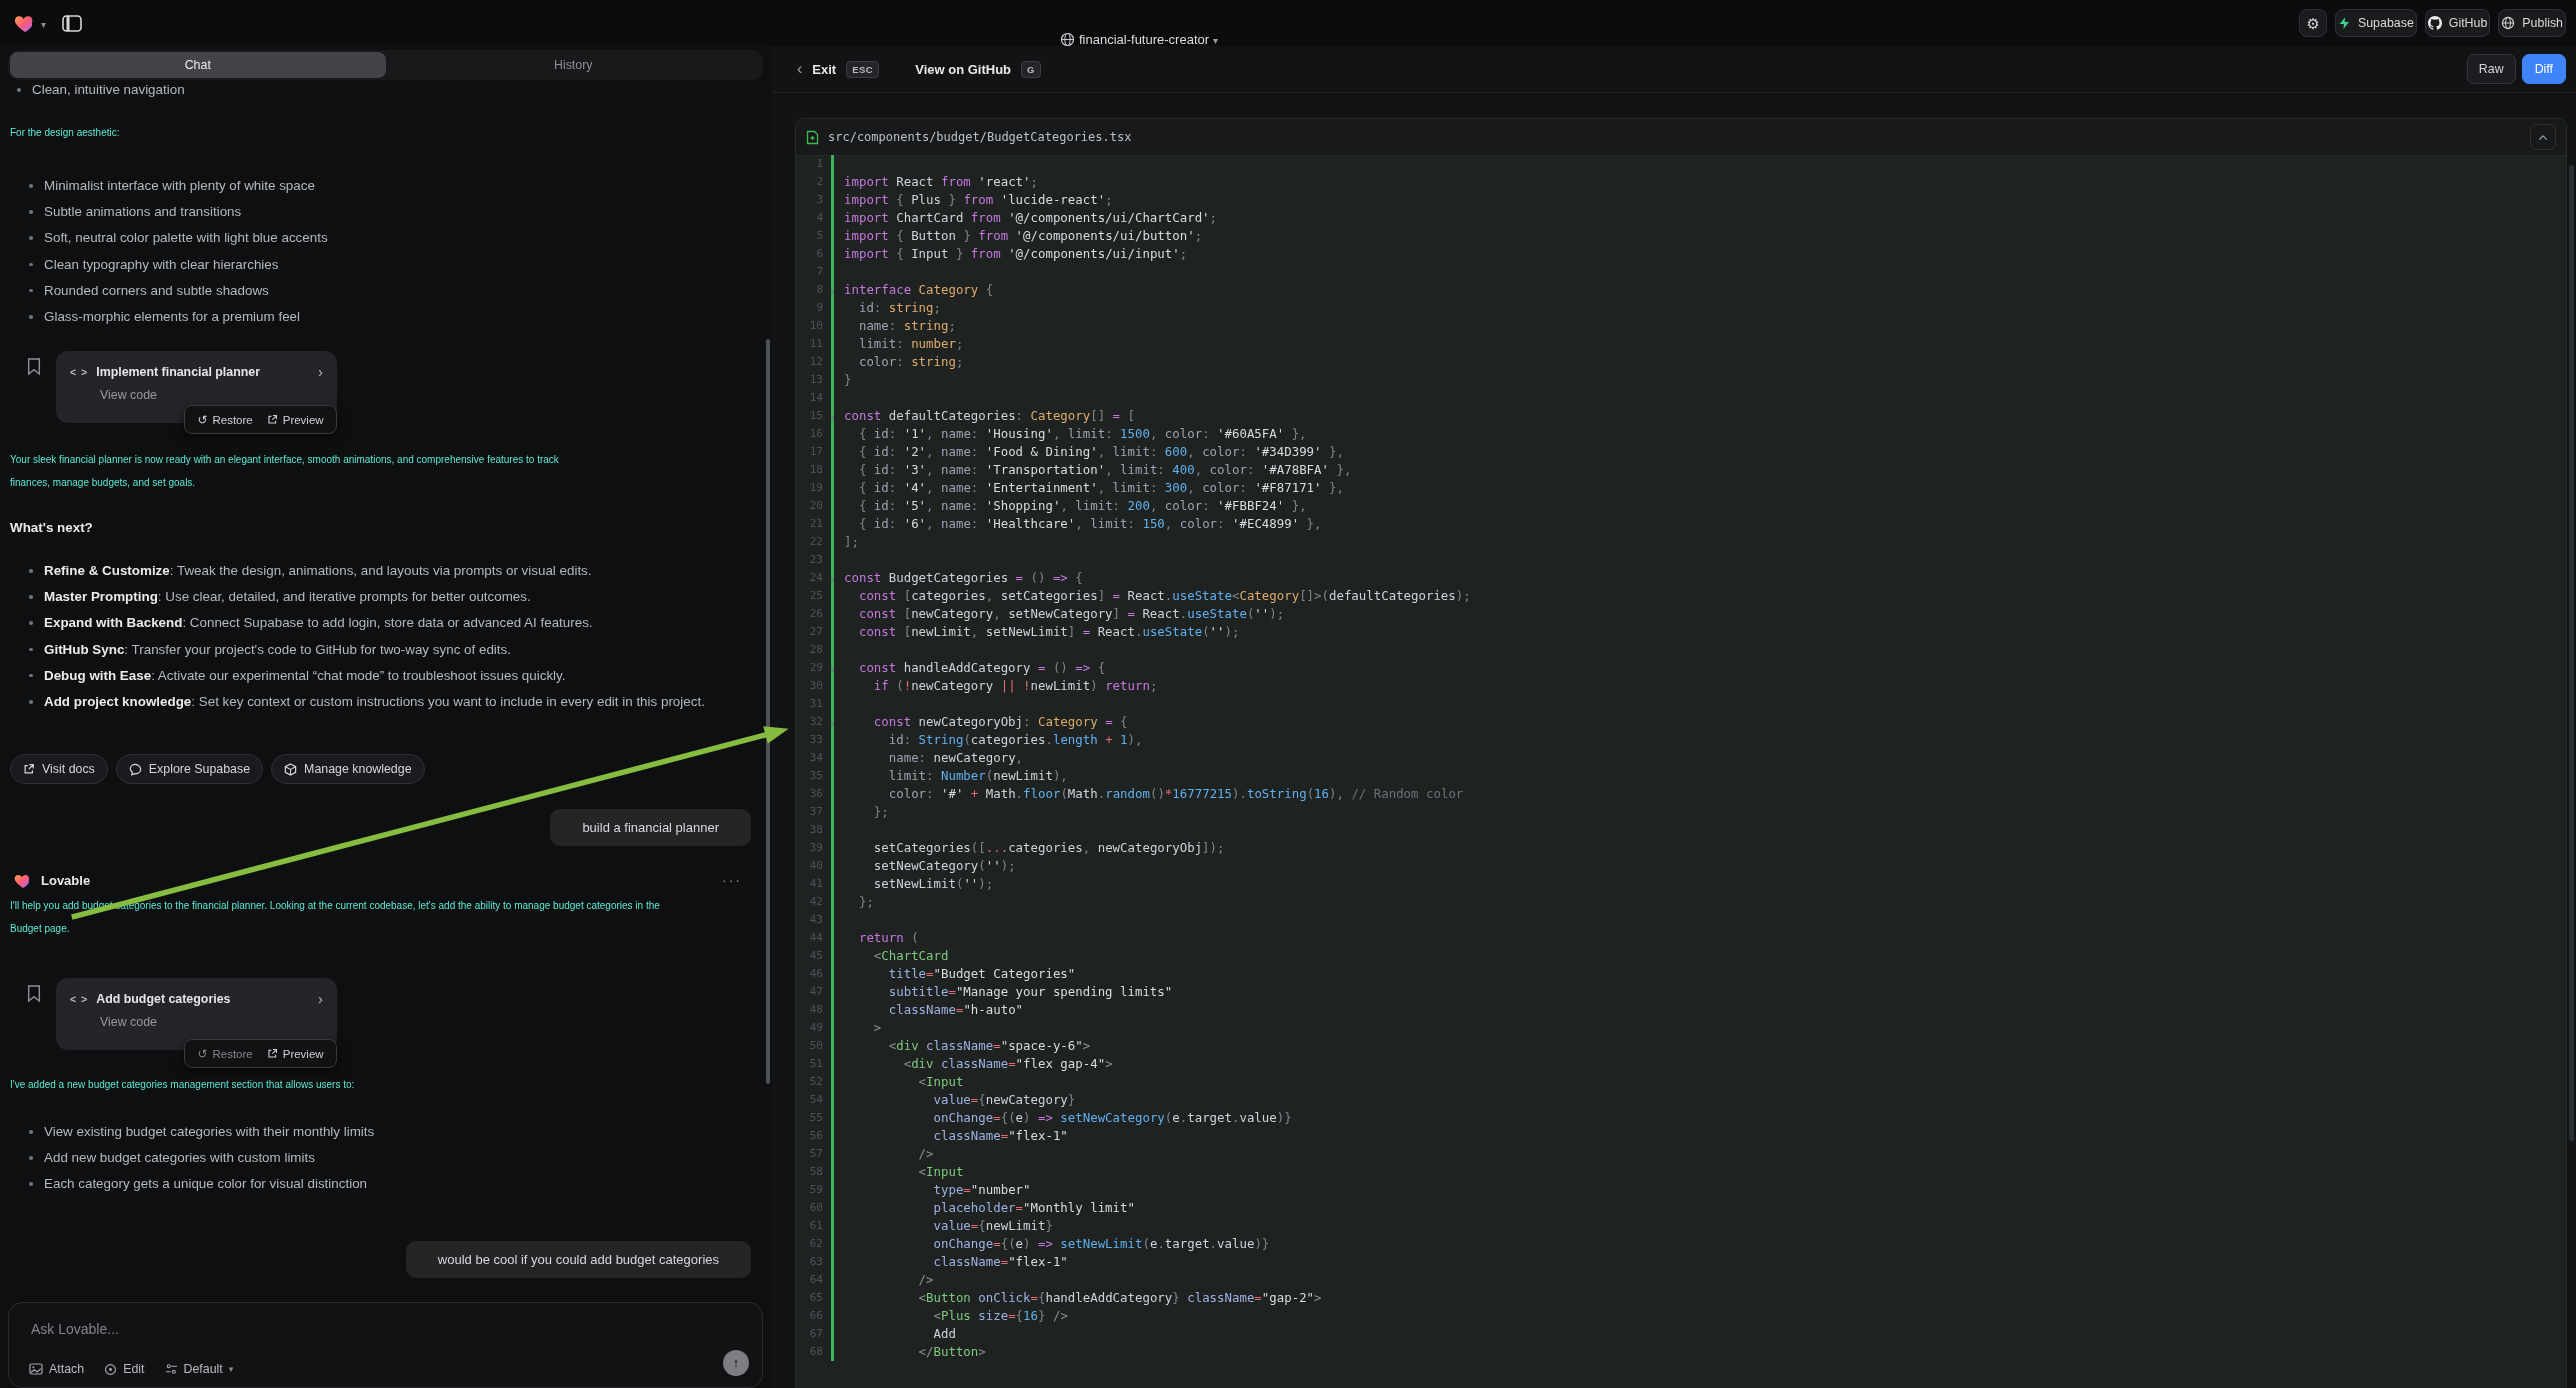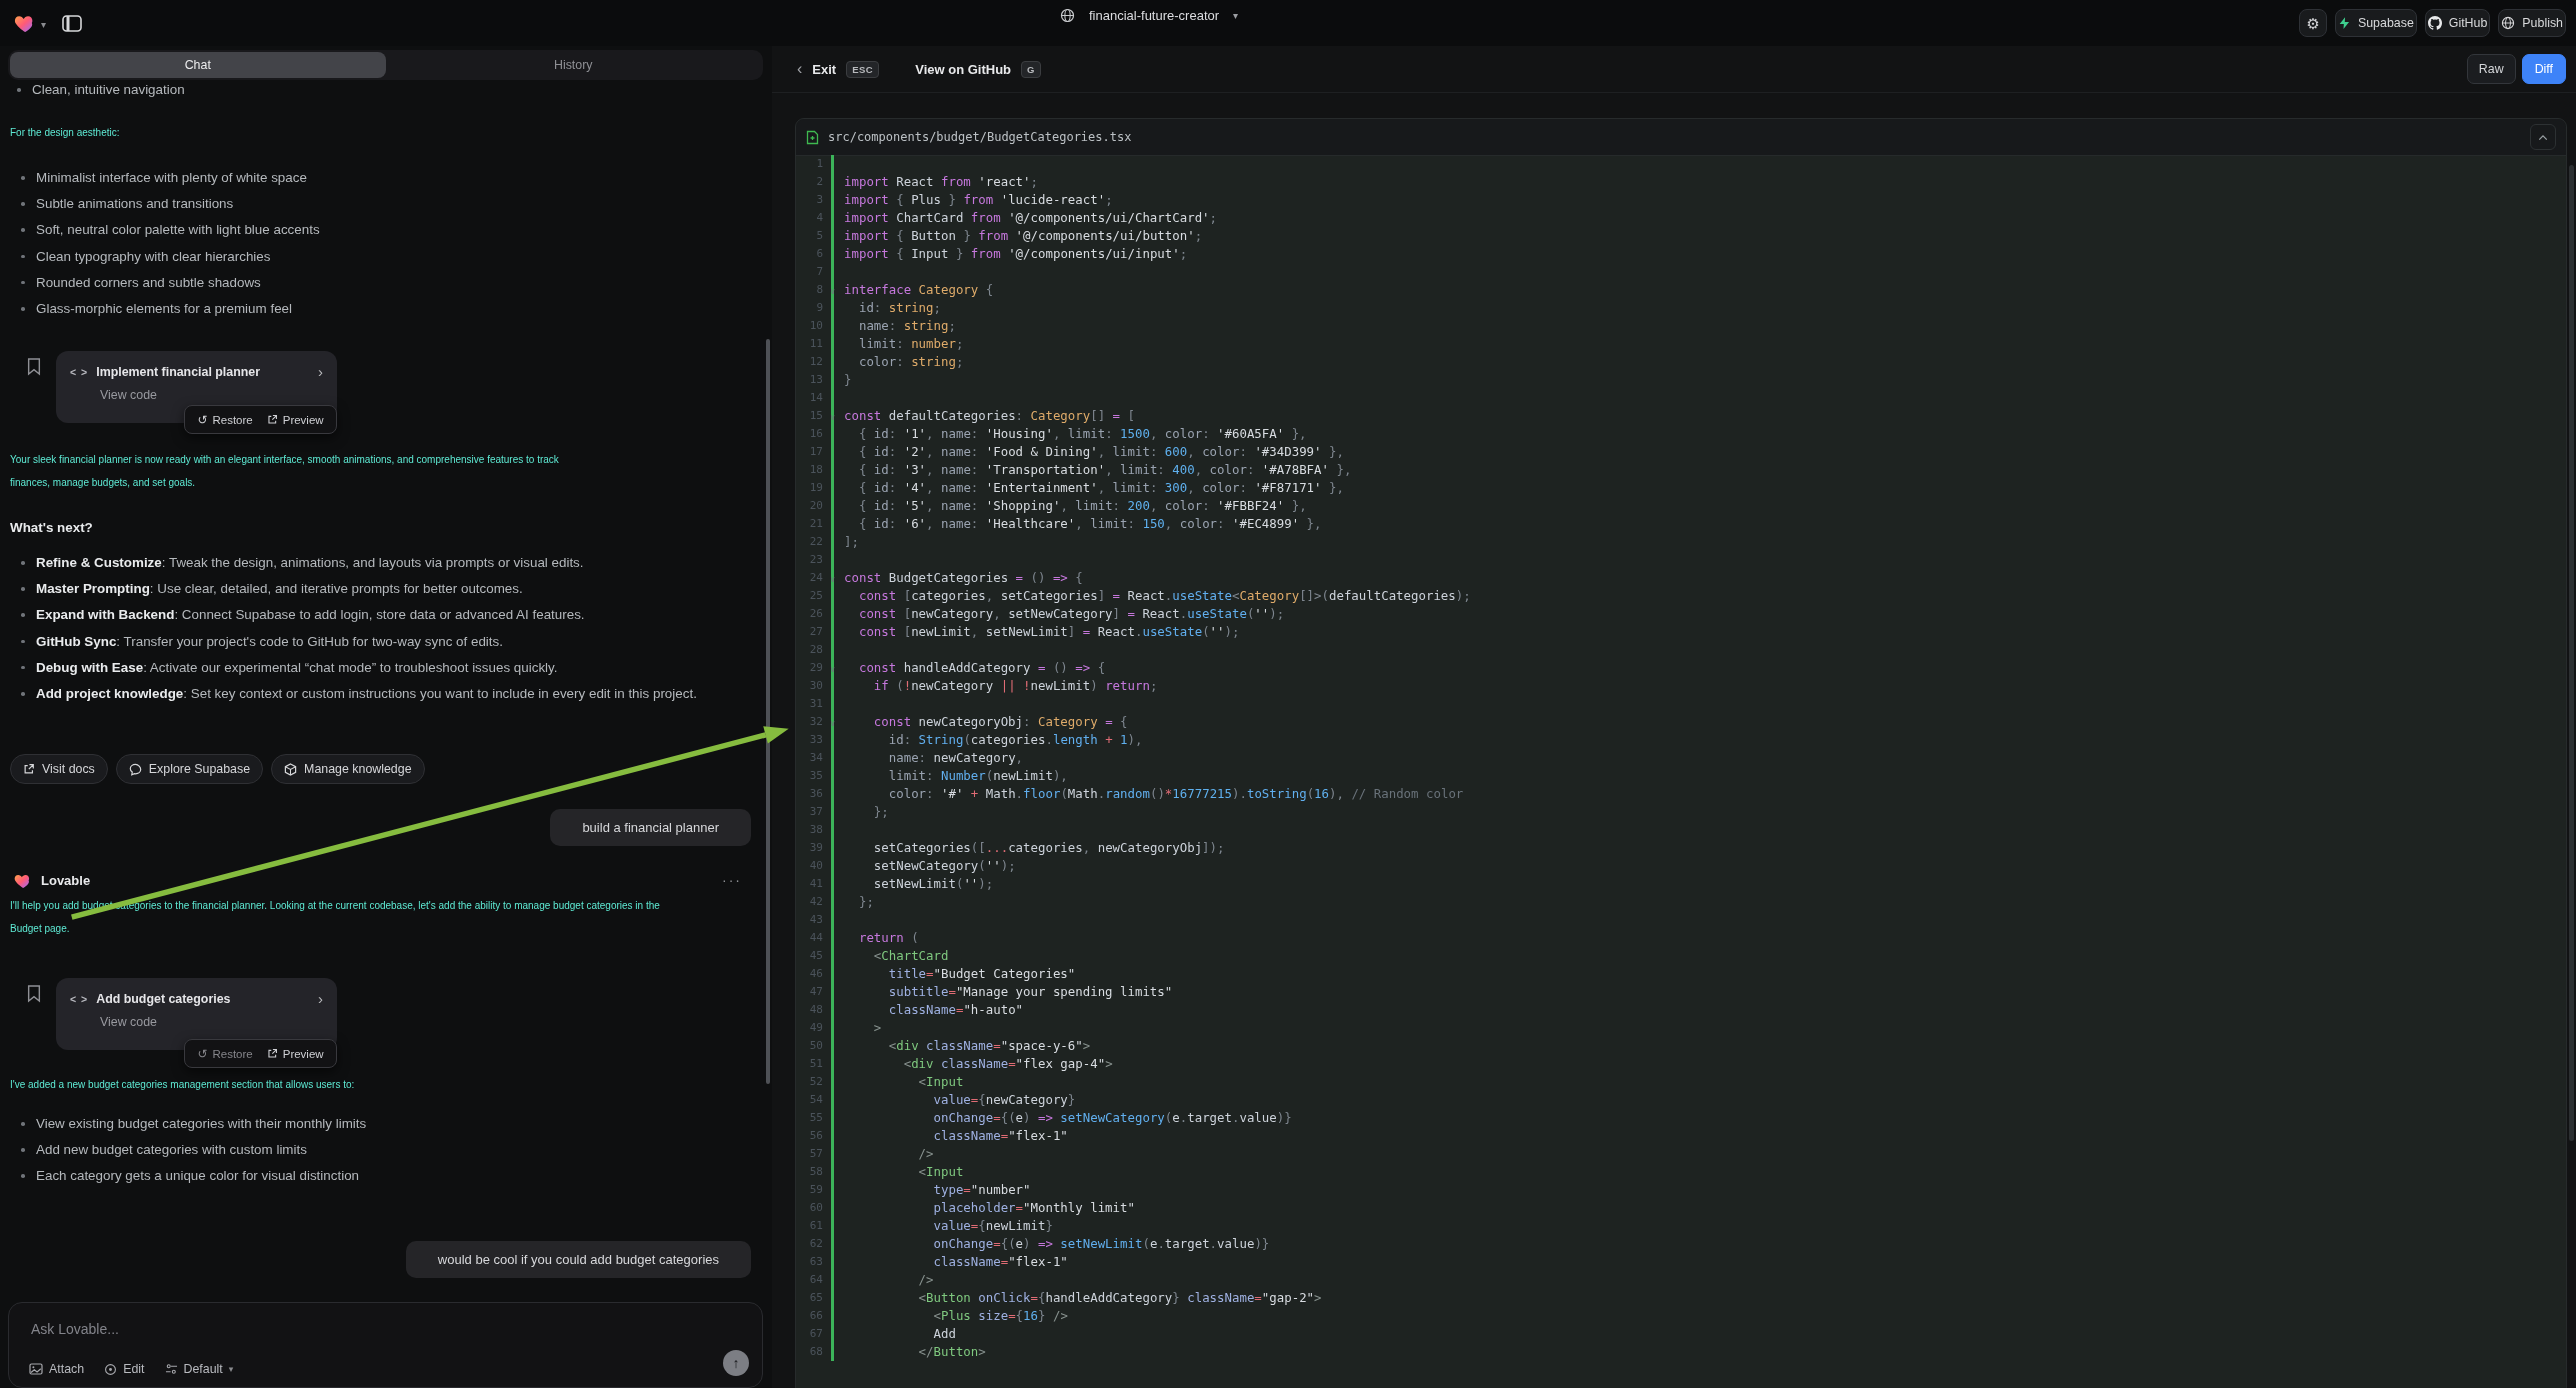--- a/index.html
+++ b/index.html
@@ -5,35 +5,35 @@
   html,body{margin:0;padding:0;background:#0b0c0d}
   .app{position:relative;width:2576px;height:1388px;overflow:hidden;background:#0b0c0d;font-family:"Liberation Sans",sans-serif}
   .abs{position:absolute}
   svg{display:block}
 
   
   .topbar{position:absolute;top:0;left:0;width:100%;height:46px;display:flex;align-items:center;color:#d6d7d9}
   .brand{display:flex;align-items:center;gap:5px;padding-left:14px}
   .brand .caret{color:#8a8b8f;font-size:10px;margin-top:2px}
   .panel-toggle{margin-left:14px;background:none;border:none;padding:2px;cursor:pointer}
-  .projname{position:absolute;left:1060px;top:8px;height:46px;display:flex;gap:14px;font-size:13px;color:#dcdde0}
+  .projname{position:absolute;left:1060px;top:16px;height:46px;display:flex;align-items:center;gap:4px;font-size:13px;color:#dcdde0}
   .projname .caret{color:#9b9da1;font-size:10px;margin-top:2px}
   .topbtns{position:absolute;right:10px;top:9px;display:flex;gap:8px}
   .tbtn{height:28px;border:1px solid #2e3136;background:#191b1d;border-radius:8px;display:flex;align-items:center;gap:7px;padding:0 2px;font-size:12.4px;color:#d8d9db;cursor:pointer}
   .iconbtn{width:28px;padding:0;justify-content:center}
   .gear{font-size:15px;color:#d2d3d6;line-height:1}
 
   
   .chat-panel{position:absolute;top:46px;left:0;width:772px;bottom:0;background:#0e0f10;overflow:hidden}
   .tabbar{position:absolute;left:8px;top:4px;width:755px;height:30px;background:#19191c;border-radius:10px;display:flex;padding:2px;box-sizing:border-box}
   .tab{flex:1;border-radius:8px;display:flex;align-items:center;justify-content:center;font-size:12.4px;color:#8f9095;cursor:pointer}
   .tab.active{background:#434449;color:#ececee}
   .chat-text{font-size:10px;color:#5eead4;line-height:23px}
   .chat-bold{font-size:13.4px;color:#e9ebed;font-weight:bold;line-height:23px}
-  ul.blist{list-style:none;margin:4px;padding:0}
+  ul.blist{list-style:none;margin:12px;padding:0}
   ul.blist li{position:relative;padding-left:22px;font-size:13.4px;color:#b5b9bd;line-height:22.4px;margin-bottom:3.8px}
   ul.blist li::before{content:"";position:absolute;left:7px;top:9px;width:3.5px;height:3.5px;border-radius:50%;background:#70747a}
   ul.blist li b{color:#e9ebed}
   .solo-bullet{position:relative;padding-left:22px;font-size:13.4px;color:#b5b9bd;line-height:22.4px}
   .solo-bullet::before{content:"";position:absolute;left:7px;top:9px;width:3.5px;height:3.5px;border-radius:50%;background:#70747a}
 
   .msgcard{position:absolute;left:56px;width:281px;height:72px;background:#242429;border-radius:12px;cursor:pointer}
   .cardrow{display:flex;align-items:center;gap:8px;padding:13px 14px 0 14px}
   .codeglyph{font-size:10.5px;font-weight:bold;color:#b9bac0;letter-spacing:1px}
   .cardtitle{font-size:12.4px;color:#e6e6e9;font-weight:600;flex:1}

